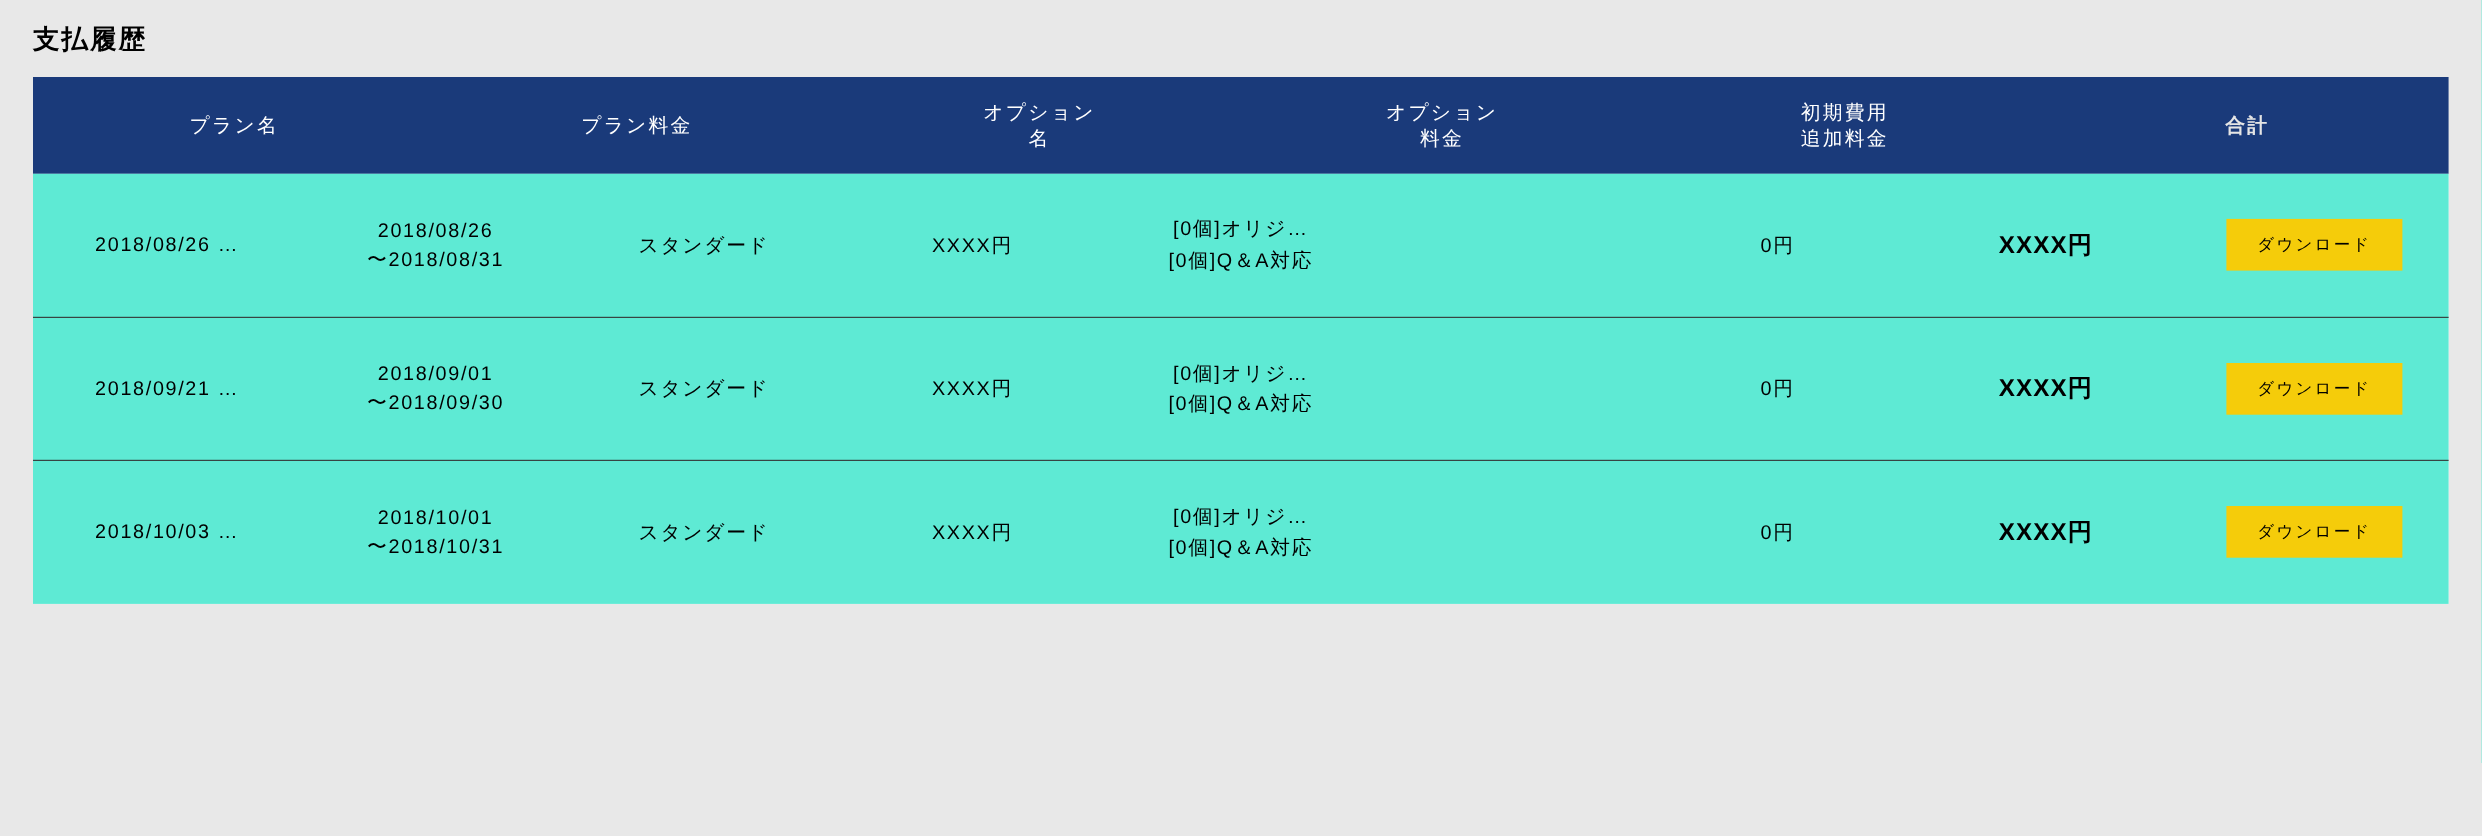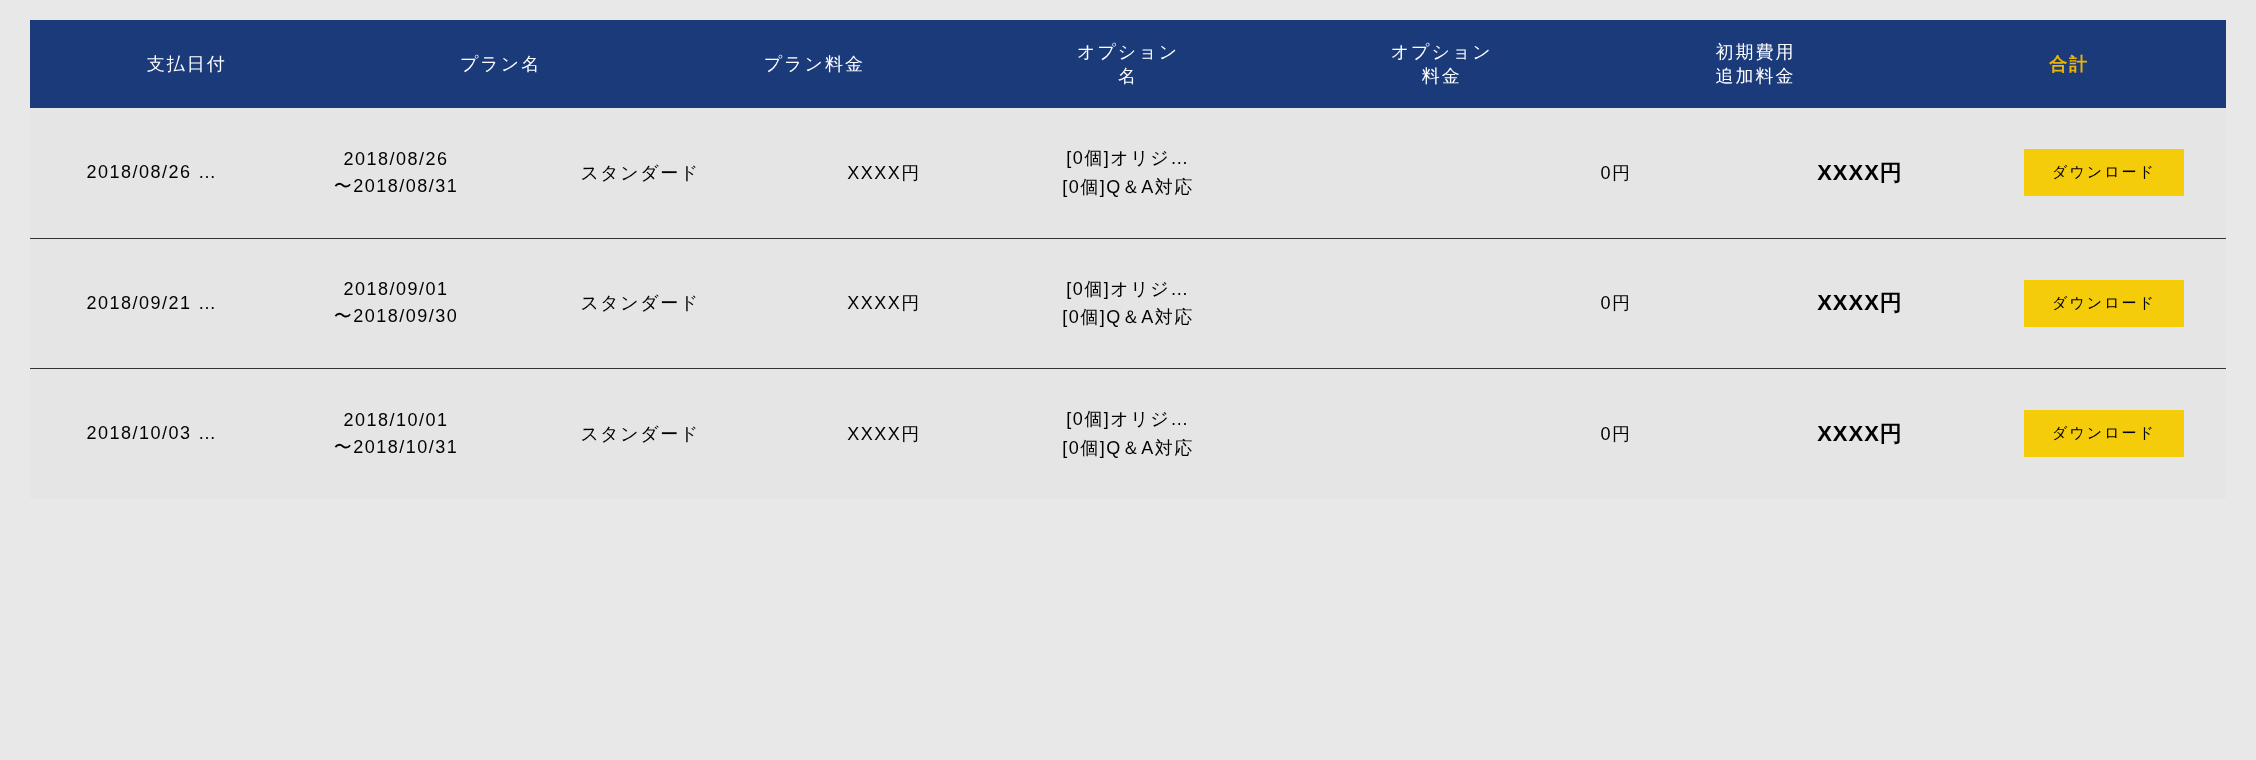--- a/index.html
+++ b/index.html
@@ -36,25 +36,25 @@
       padding: 20px 10px;
       text-align: center;
       font-size: 18px;
       letter-spacing: 2px;
       display: flex;
       flex-direction: column;
       justify-content: center;
       align-items: center;
     }
     .th-total {
-      color: #eab308;
+      color: #e5e5e5;
       font-weight: bold;
     }
     .table-body {
-      background-color: #e5e5e5;
+      background-color: #5eead4;
     }
     .table-row {
       display: flex;
       border-bottom: 1px solid #333;
       padding: 30px 0;
     }
     .table-row:last-child {
       border-bottom: none;
     }
     .td {
@@ -92,26 +92,24 @@
       font-weight: 500;
     }
     .td-receipt {
       align-items: center;
     }
   </style>
 </head>
 <body>
 
 <div class="container">
+  <h2 class="page-title">支払履歴</h2>
 
   <div class="table">
     <div class="table-header">
-      <div class="th">
-          <span>支払日付</span>
-        </div>
       <div class="th">
           <span>プラン名</span>
         </div>
       <div class="th">
           <span>プラン料金</span>
         </div>
       <div class="th">
         <span>オプション</span>
         <span>名</span>
       </div>

